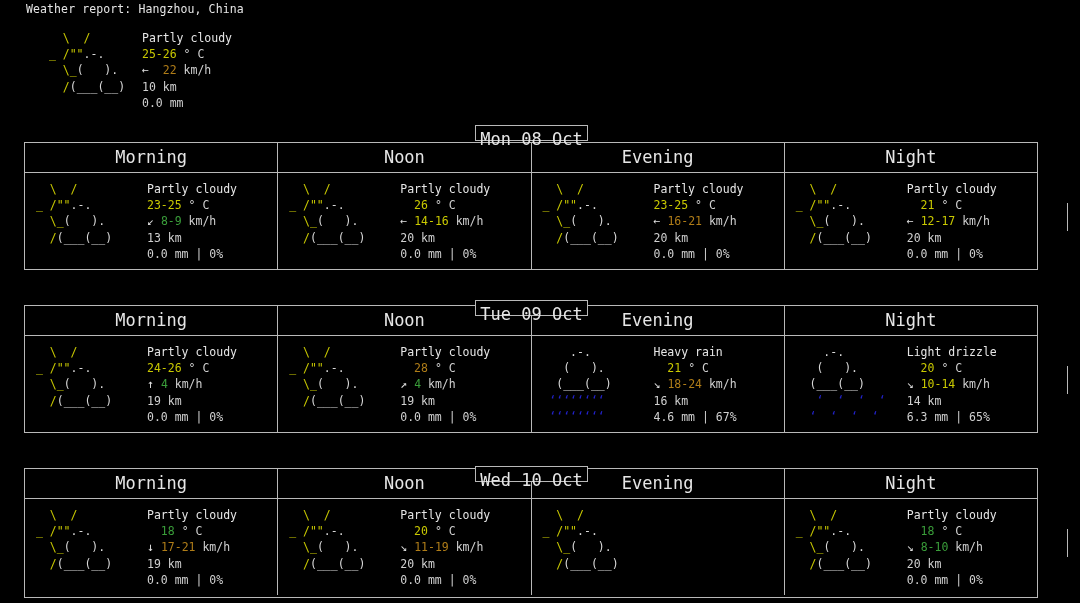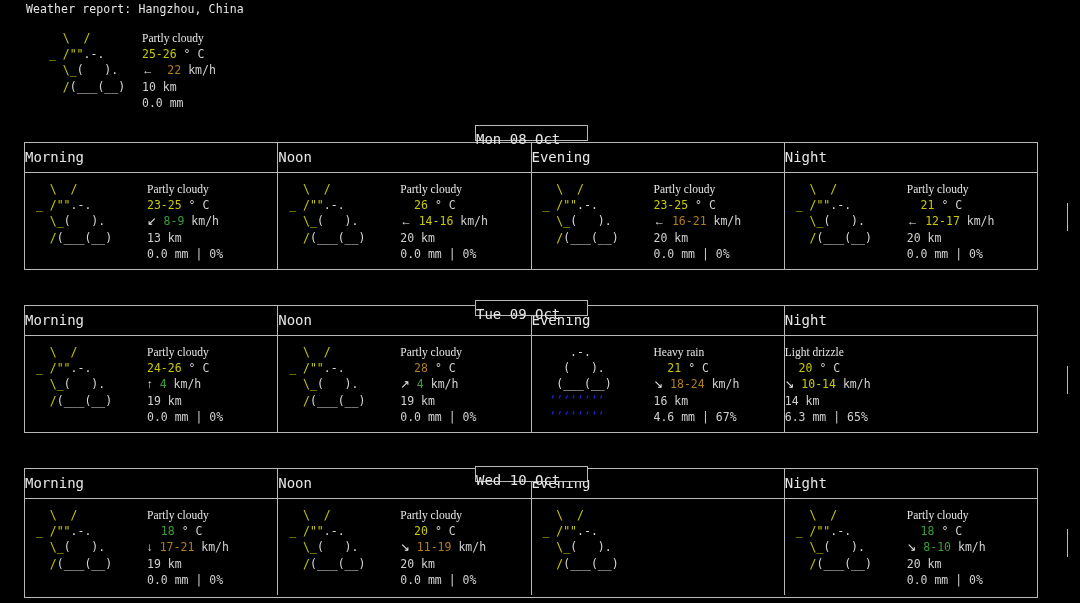--- a/index.html
+++ b/index.html
@@ -50,39 +50,41 @@
   .day-2 { top: 468px; height: 130px; }
 
   .tab {
     position: absolute;
     left: 455px;
     width: 113px;
     height: 16px;
     border: 1px solid #b9b9b9;
     background: #000;
     box-sizing: border-box;
+    text-align: center;
     line-height: 27px;
-    font-size: 14px;
+    font-size: 17px;
     color: #e6e6e6;
     white-space: pre;
     z-index: 5;
   }
   .tab-0 { top: 125px; }
   .tab-1 { top: 300px; }
   .tab-2 { top: 466px; }
 
   .head-row {
     display: flex;
     height: 29px;
     border-bottom: 1px solid #b9b9b9;
   }
   .head-cell {
     flex: 1 1 0;
+    text-align: center;
     line-height: 28px;
-    font-size: 14px;
+    font-size: 17px;
     color: #e6e6e6;
     border-right: 1px solid #b9b9b9;
     white-space: pre;
   }
   .head-cell:last-child { border-right: none; }
 
   .body-row { display: flex; height: 96px; }
   .cell {
     flex: 1 1 0;
     display: flex;
@@ -110,21 +112,21 @@
   }
 
   
   .vbar {
     position: absolute;
     width: 1px;
     background: #b9b9b9;
   }
 
   
-  .c-white   { color: #e6e6e6; font-family: Liberation Serif, serif; }
+  .c-white   { color: #e6e6e6; }
   .c-grey    { color: #d0d0d0; }
   .c-yellow  { color: #c9c900; }
   .c-green   { color: #3a9e3a; text-align: right; }
   .c-orange  { color: #b07d18; }
   .c-blue    { color: #2222cc; }
   .c-cloud   { color: #d8d8d8; }
 </style>
 </head>
 <body>
 
@@ -237,20 +239,25 @@
 <span class="c-cloud">   (___(__)</span>
 <span class="c-blue">  ‘‘‘‘‘‘‘‘</span>
 <span class="c-blue">  ‘‘‘‘‘‘‘‘</span></div>
             <div class="info"><span class="c-white">Heavy rain</span>
   <span class="c-yellow">21</span> <span class="c-grey">° C</span>
 <span class="c-white">↘</span> <span class="c-orange">18-24</span> <span class="c-grey">km/h</span>
 <span class="c-grey">16 km</span>
 <span class="c-grey">4.6 mm | 67%</span></div>
           </div>
           <div class="cell">
+            <div class="art"><span class="c-cloud">     .-.</span>
+<span class="c-cloud">    (   ).</span>
+<span class="c-cloud">   (___(__)</span>
+<span class="c-blue">    ‘  ‘  ‘  ‘</span>
+<span class="c-blue">   ‘  ‘  ‘  ‘</span></div>
             <div class="info"><span class="c-white">Light drizzle</span>
   <span class="c-yellow">20</span> <span class="c-grey">° C</span>
 <span class="c-white">↘</span> <span class="c-yellow">10-14</span> <span class="c-grey">km/h</span>
 <span class="c-grey">14 km</span>
 <span class="c-grey">6.3 mm | 65%</span></div>
           </div>
         </div>
       </div>
       <div class="tab tab-2">Wed 10 Oct</div>
       <div class="day day-2">

